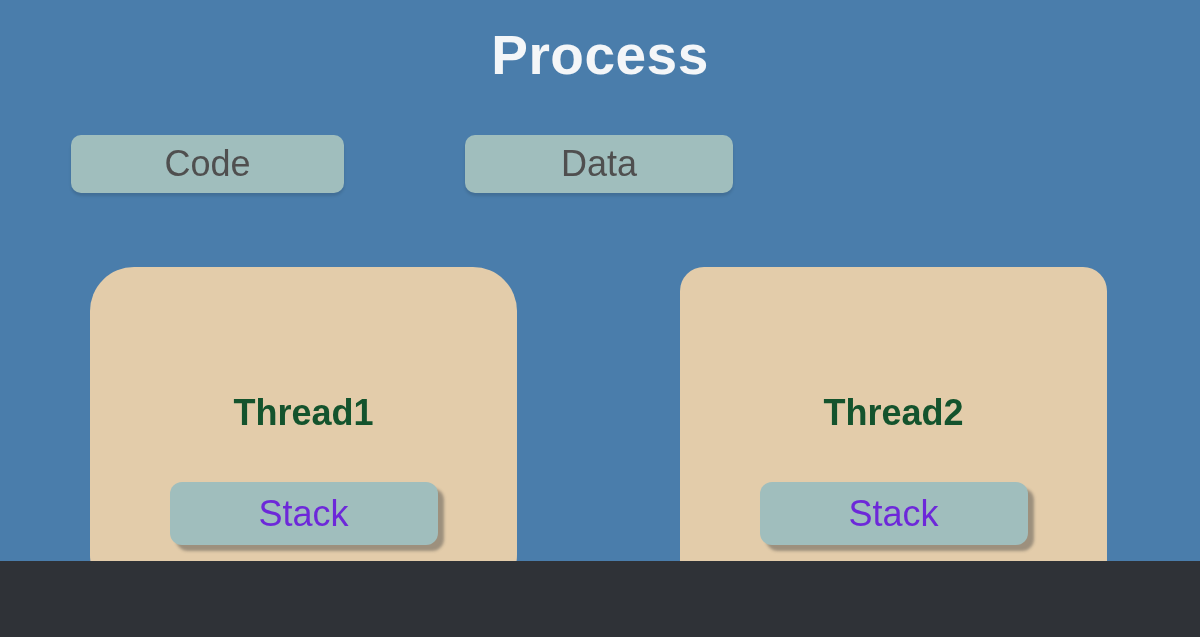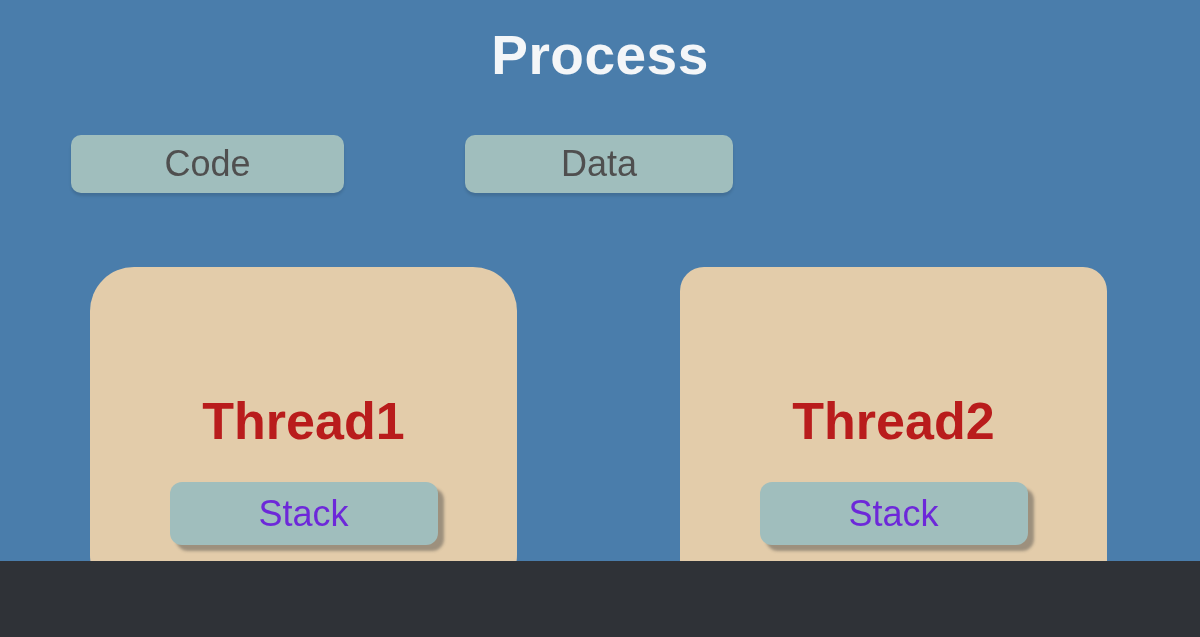--- a/index.html
+++ b/index.html
@@ -53,23 +53,23 @@
     border-radius: 44px;
   }
   .thread.t1 { left: 90px; }
   .thread.t2 { left: 680px; border-radius: 24px; }
   .thread-label {
     position: absolute;
     top: 128px;
     left: 0;
     width: 100%;
     text-align: center;
-    font-size: 52px;
+    font-size: 36px;
     font-weight: 600;
-    color: #b91c1c;
+    color: #14532d;
     line-height: 1;
   }
   .stack-box {
     position: absolute;
     top: 215px;
     left: 50%;
     transform: translateX(-50%);
     width: 268px;
     height: 63px;
     background: #a0bebd;

